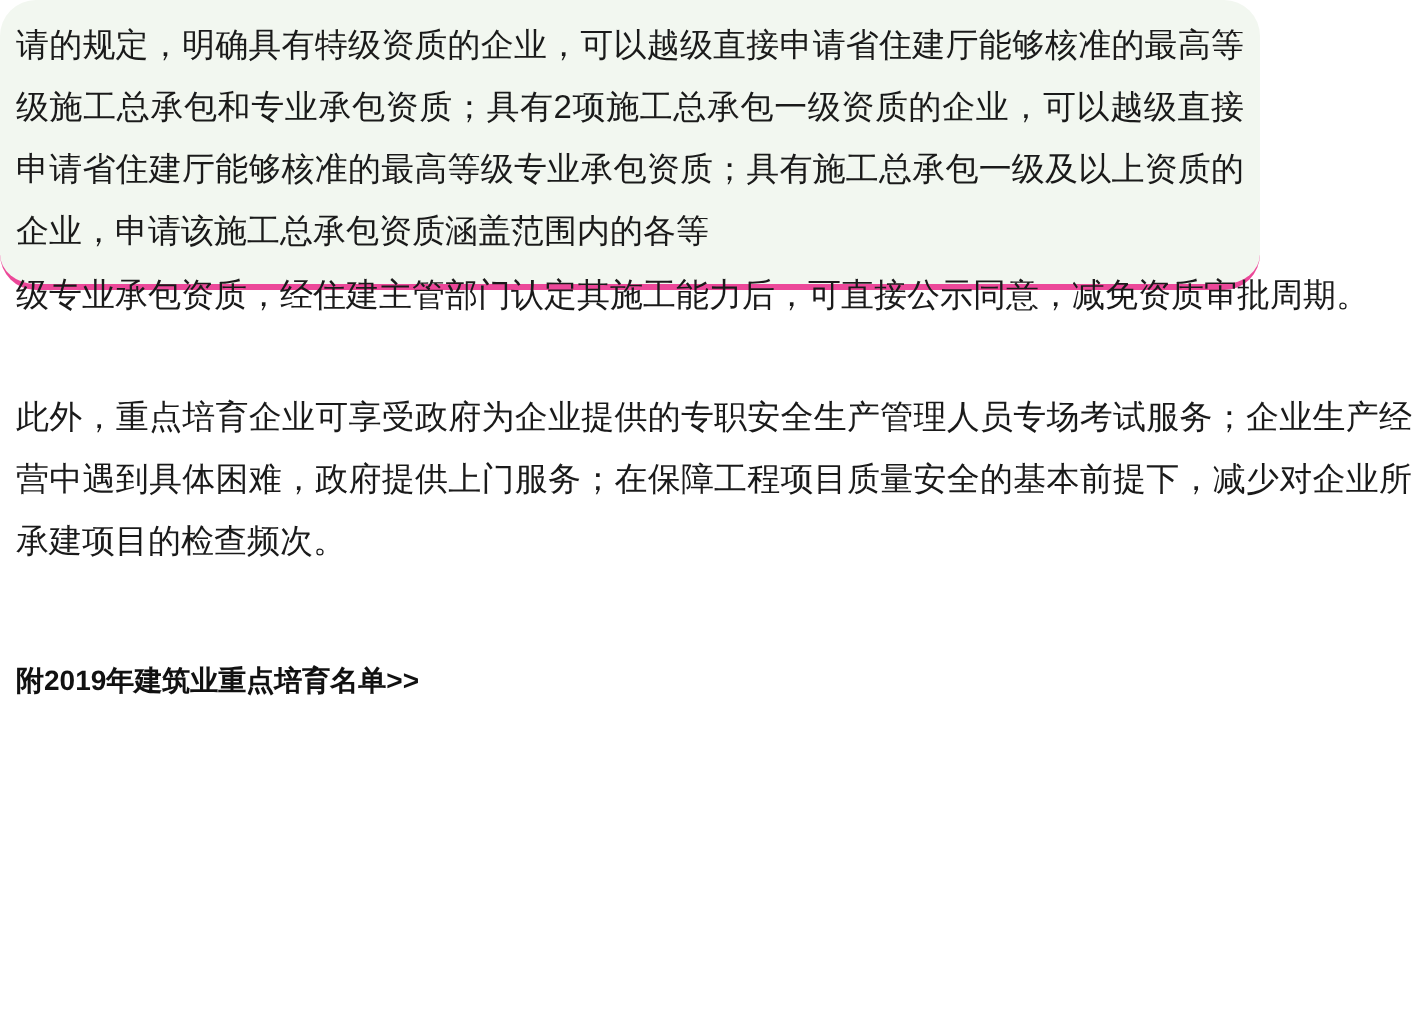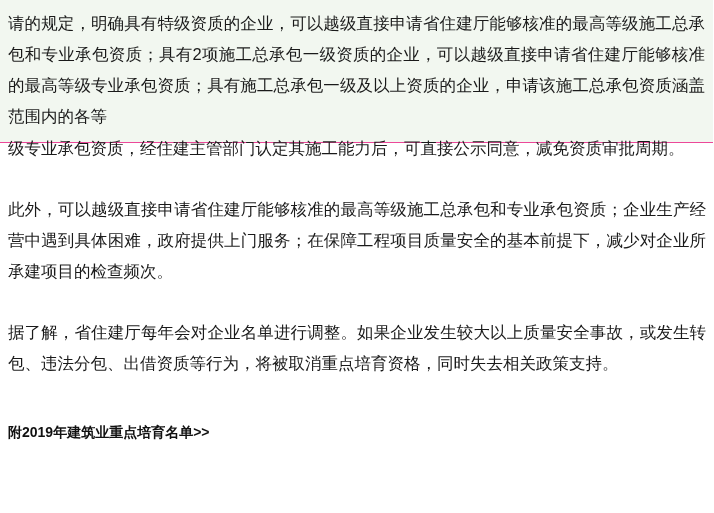--- a/index.html
+++ b/index.html
@@ -18,25 +18,26 @@
     position: relative;
     width: 714px;
     height: 513px;
     box-sizing: border-box;
   }
   
   .highlight-block {
     position: absolute;
     left: 0;
     top: 0;
-    width: 713px;
+    width: 630px;
     box-sizing: border-box;
     background: #f2f7f0;
-    border-bottom: 1px solid #ec4899;
+    border-bottom: 3px solid #ec4899;
     padding: 8px 8px 10px 8px;
+    border-radius: 18px;
   }
   .para {
     font-size: 16.5px;
     line-height: 31px;
     text-align: justify;
     text-justify: inter-ideograph;
     margin: 0;
     letter-spacing: 0px;
   }
   .body-area {
@@ -69,20 +70,19 @@
 <body>
 
 <div class="page">
 
   <div class="highlight-block">
     <p class="para">请的规定，明确具有特级资质的企业，可以越级直接申请省住建厅能够核准的最高等级施工总承包和专业承包资质；具有2项施工总承包一级资质的企业，可以越级直接申请省住建厅能够核准的最高等级专业承包资质；具有施工总承包一级及以上资质的企业，申请该施工总承包资质涵盖范围内的各等</p>
   </div>
 
   <div class="body-area">
     <p class="para p-cont">级专业承包资质，经住建主管部门认定其施工能力后，可直接公示同意，减免资质审批周期。</p>
-    <p class="para p-gap">此外，可以越级直接申请省住建厅能够核准的最高等级施工总承包和专业承包资质；企业生产经营中遇到具体困难，政府提供上门服务；在保障工程项目质量安全的基本前提下，减少对企业所承建项目的检查频次。</p>
-    <p class="para p-gap">据了解，省住建厅每年会对企业名单进行调整。如果企业发生较大以上质量安全事故，或发生转包、违法分包、出借资质等行为，将被取消重点培育资格，同时失去相关政策支持。</p>
+    <p class="para p-gap">此外，重点培育企业可享受政府为企业提供的专职安全生产管理人员专场考试服务；企业生产经营中遇到具体困难，政府提供上门服务；在保障工程项目质量安全的基本前提下，减少对企业所承建项目的检查频次。</p>
     <div class="attach">
       <a href="#">附2019年建筑业重点培育名单&gt;&gt;</a>
     </div>
   </div>
 
 </div>
 
 </body></html>

